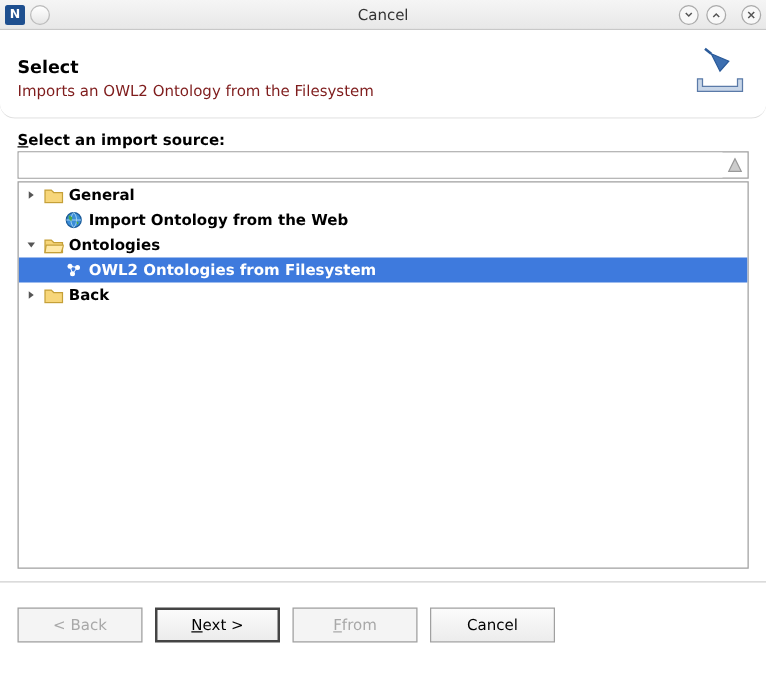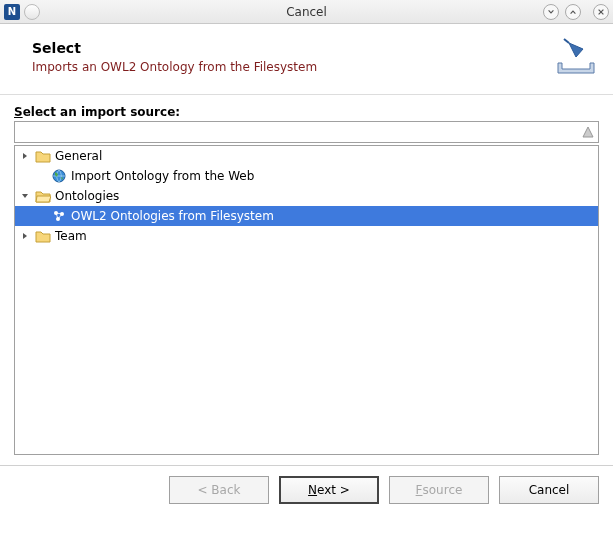--- a/index.html
+++ b/index.html
@@ -12,25 +12,26 @@
       align-items: center;
       position: relative;
     }
     .titlebar .app-icon { width: 16px; height: 16px; margin-left: 4px; background: #1e4f8f; border-radius: 2px; display:flex;align-items:center;justify-content:center;color:#fff;font-size:10px;font-weight:bold; }
     .titlebar .title { position: absolute; left: 50%; transform: translateX(-50%); font-size: 12px; color: #333; }
     .titlebar .win-controls { position: absolute; right: 4px; display: flex; gap: 6px; }
     .win-btn { width: 16px; height: 16px; border: 1px solid #aaa; border-radius: 50%; background: #f8f8f8; display:flex;align-items:center;justify-content:center;cursor:pointer; }
     .win-btn svg { width: 8px; height: 8px; }
     .tb-circle { width: 16px; height: 16px; border: 1px solid #bbb; border-radius: 50%; background: linear-gradient(#fff,#e6e6e6); margin-left: 4px; cursor:pointer; }
     .header-area {
-      padding: 10px 14px 14px 32px;
+      padding: 10px 14px 14px 14px;
       border-bottom: 1px solid #ddd;
       display: flex;
       justify-content: space-between;
-      align-items: center;
+      align-items: flex-end;
+      border-radius: 12px;
     }
     .header-text h1 { margin: 0 0 4px 0; font-size: 14px; font-weight: bold; }
     .header-text p { margin: 0; font-size: 12px; color: #7f1d1d; }
     .header-icon { width: 46px; height: 46px; display:flex;align-items:center;justify-content:center; }
     .body-area { padding: 10px 14px; }
     .src-label { font-size: 12px; margin-bottom: 2px; display:block;font-weight:bold; }
     .src-label .mn { text-decoration: underline; }
     .filter-row { display: flex; align-items: center; border: 1px solid #a0a0a0; margin-bottom: 2px; }
     .filter-input {
       flex: 1;
@@ -47,32 +48,32 @@
       background: #fff;
     }
     .tree-row {
       display: flex;
       align-items: center;
       height: 20px;
       font-size: 12px;
       padding-left: 4px;
       cursor: pointer;
       gap: 4px;
+      font-weight: bold;
     }
     .tree-row.selected { background: #3e7add; color: #fff; }
     .expander { width: 12px; height: 12px; display:flex;align-items:center;justify-content:center; }
     .expander svg { width: 8px; height: 8px; }
     .folder-icon { width: 16px; height: 14px; display:flex;align-items:center;justify-content:center; }
     .leaf-icon { width: 16px; height: 14px; display:flex;align-items:center;justify-content:center; }
     .indent-1 { margin-left: 16px; }
     .button-bar {
       border-top: 1px solid #d0d0d0;
-      padding: 10px 14px;
-      display: flex;
-      justify-content: flex-end;
+      padding: 20px 14px;
+      display: flex;
       gap: 10px;
     }
     .btn {
       width: 100px;
       height: 28px;
       border: 1px solid #a0a0a0;
       background: linear-gradient(#fbfbfb,#ececec);
       font-size: 12px;
       cursor: pointer;
     }
@@ -191,23 +192,23 @@
       <span class="expander">
         <svg viewBox="0 0 8 8">
             <path d="M2 1 L6 4 L2 7 Z" fill="#555"></path>
           </svg>
       </span>
       <span class="folder-icon">
         <svg width="16" height="14" viewBox="0 0 16 14">
             <path d="M1 3 L6 3 L8 5 L15 5 L15 13 L1 13 Z" fill="#f7d67a" stroke="#c5a038"></path>
           </svg>
       </span>
-      <span>Team</span>
+      <span>Back</span>
     </div>
   </div>
 </div>
 
 <div class="button-bar">
   <button class="btn" disabled="">&lt; Back</button>
   <button class="btn default"><span class="mn">N</span><span>ext &gt;</span></button>
-  <button class="btn" disabled=""><span class="mn">F</span><span>source</span></button>
+  <button class="btn" disabled=""><span class="mn">F</span><span>from</span></button>
   <button class="btn">Cancel</button>
 </div>
 
 </body></html>

